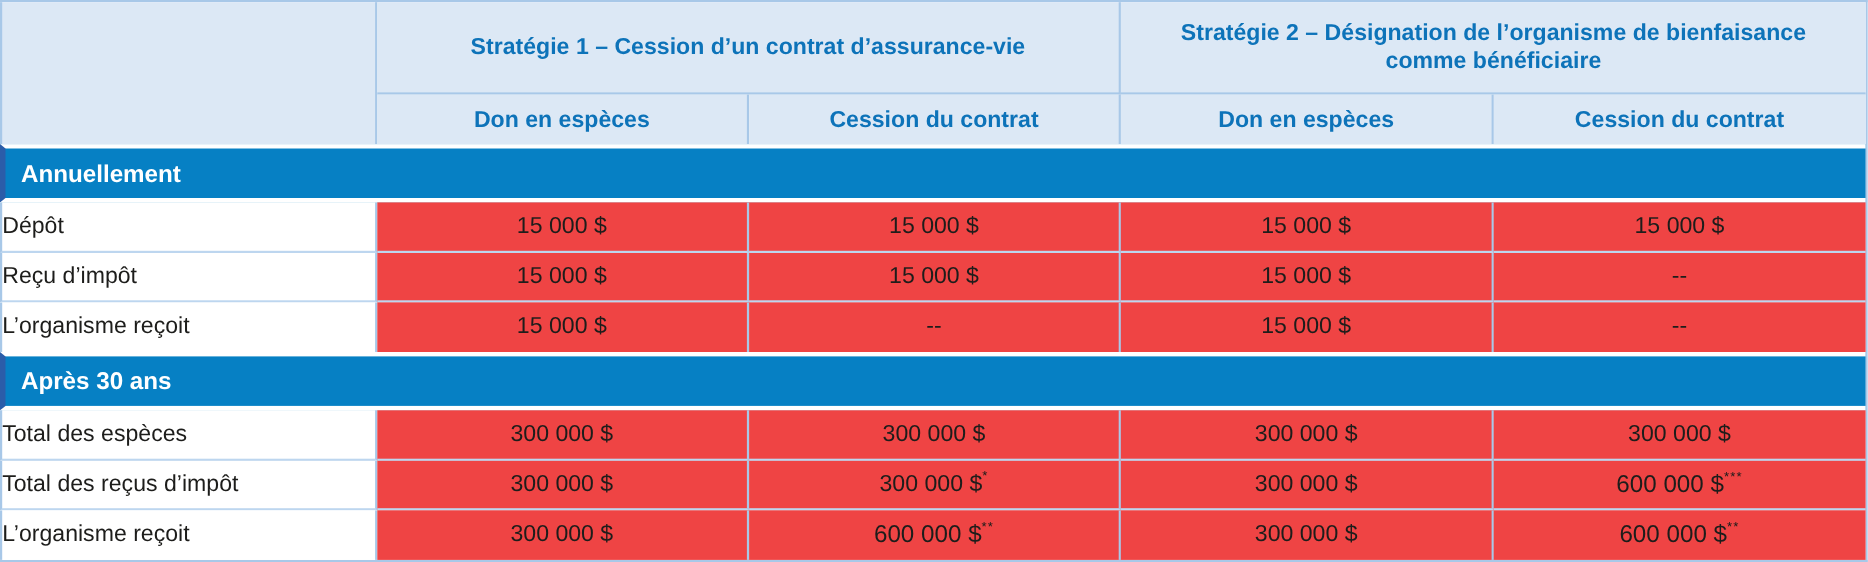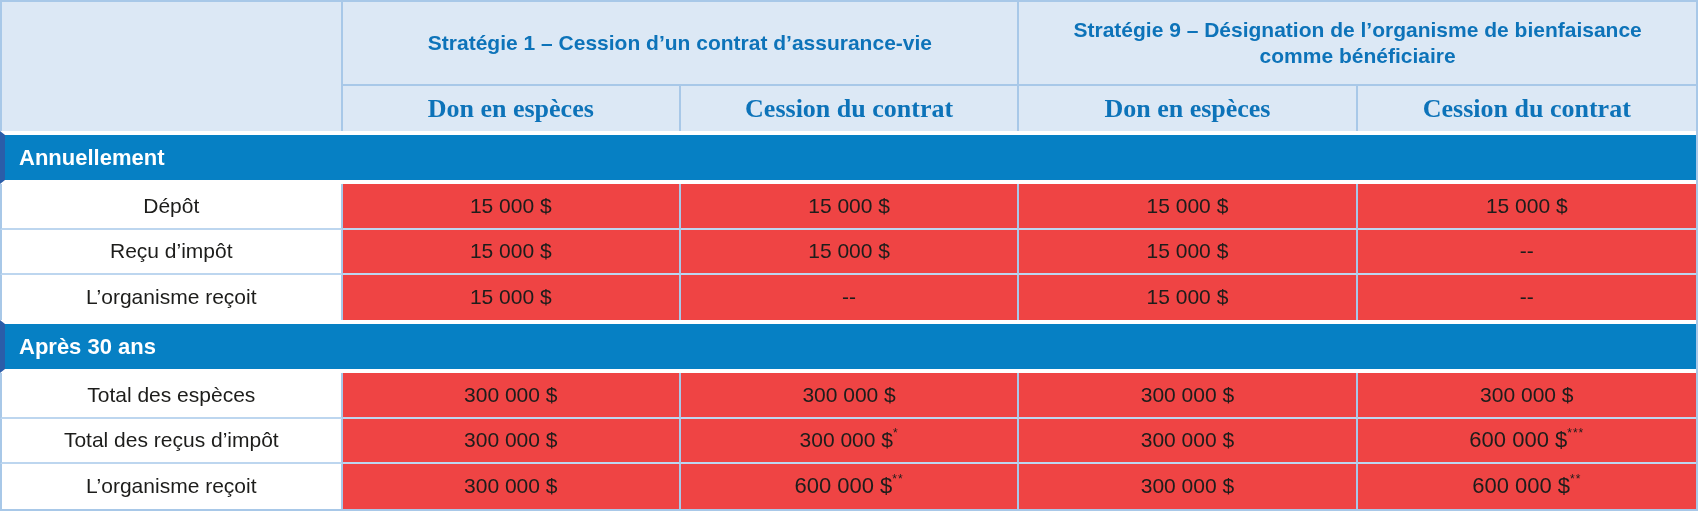--- a/index.html
+++ b/index.html
@@ -52,39 +52,38 @@
     color:var(--header_text);
     font-weight:bold;font-size:21px;line-height:1.25;
     text-align:center;
     border-bottom:2px solid var(--grid_line);
     padding:4px 42px;
   }
   th.strat.s1{border-right:2px solid var(--grid_line);margin-left:33px;}
   th.sub{
     background:var(--header_bg);
     color:var(--header_text);
-    font-weight:bold;font-size:26px;
-    font-family:Liberation Serif, serif;
+    font-weight:bold;font-size:21px;
   }
   th.sub.b-r{border-right:2px solid var(--grid_line);}
 
   
   tr.section-row td{
     background:var(--accent);
     color:var(--section_text);
     font-weight:bold;font-size:22px;
     text-align:left;padding-left:14px;
     border-top:4px solid #ffffff;
     border-bottom:4px solid #ffffff;
     border-left:5px solid var(--accent_edge);
   }
 
   
   td.label{
-    font-size:21px;text-align:center;padding-left:0;
+    font-size:21px;text-align:left;padding-left:0;
     border-left:2px solid var(--grid_line);
     border-right:2px solid var(--grid_line);
     border-bottom:2px solid var(--row_line);
     background:#fff;
   }
   td.val{
     font-size:21px;text-align:center;
     border-right:2px solid var(--grid_line);
     border-bottom:2px solid var(--row_line);
     background:#ef4444;
@@ -106,21 +105,21 @@
       <col class="c0">
         <col class="c1">
         <col class="c2">
         <col class="c3">
         <col class="c4">
     </colgroup>
     <thead>
       <tr class="r1">
         <th class="corner" rowspan="2"></th>
         <th class="strat s1" colspan="2">Stratégie 1 – Cession d’un contrat d’assurance-vie</th>
-        <th class="strat s2" colspan="2">Stratégie 9 – Désignation de l’organisme de bienfaisance comme bénéficiaire</th>
+        <th class="strat s2" colspan="2">Stratégie 2 – Désignation de l’organisme de bienfaisance comme bénéficiaire</th>
       </tr>
       <tr class="r2">
         <th class="sub b-r">Don en espèces</th>
         <th class="sub b-r">Cession du contrat</th>
         <th class="sub b-r">Don en espèces</th>
         <th class="sub">Cession du contrat</th>
       </tr>
     </thead>
     <tbody>
       <tr class="section-row">

